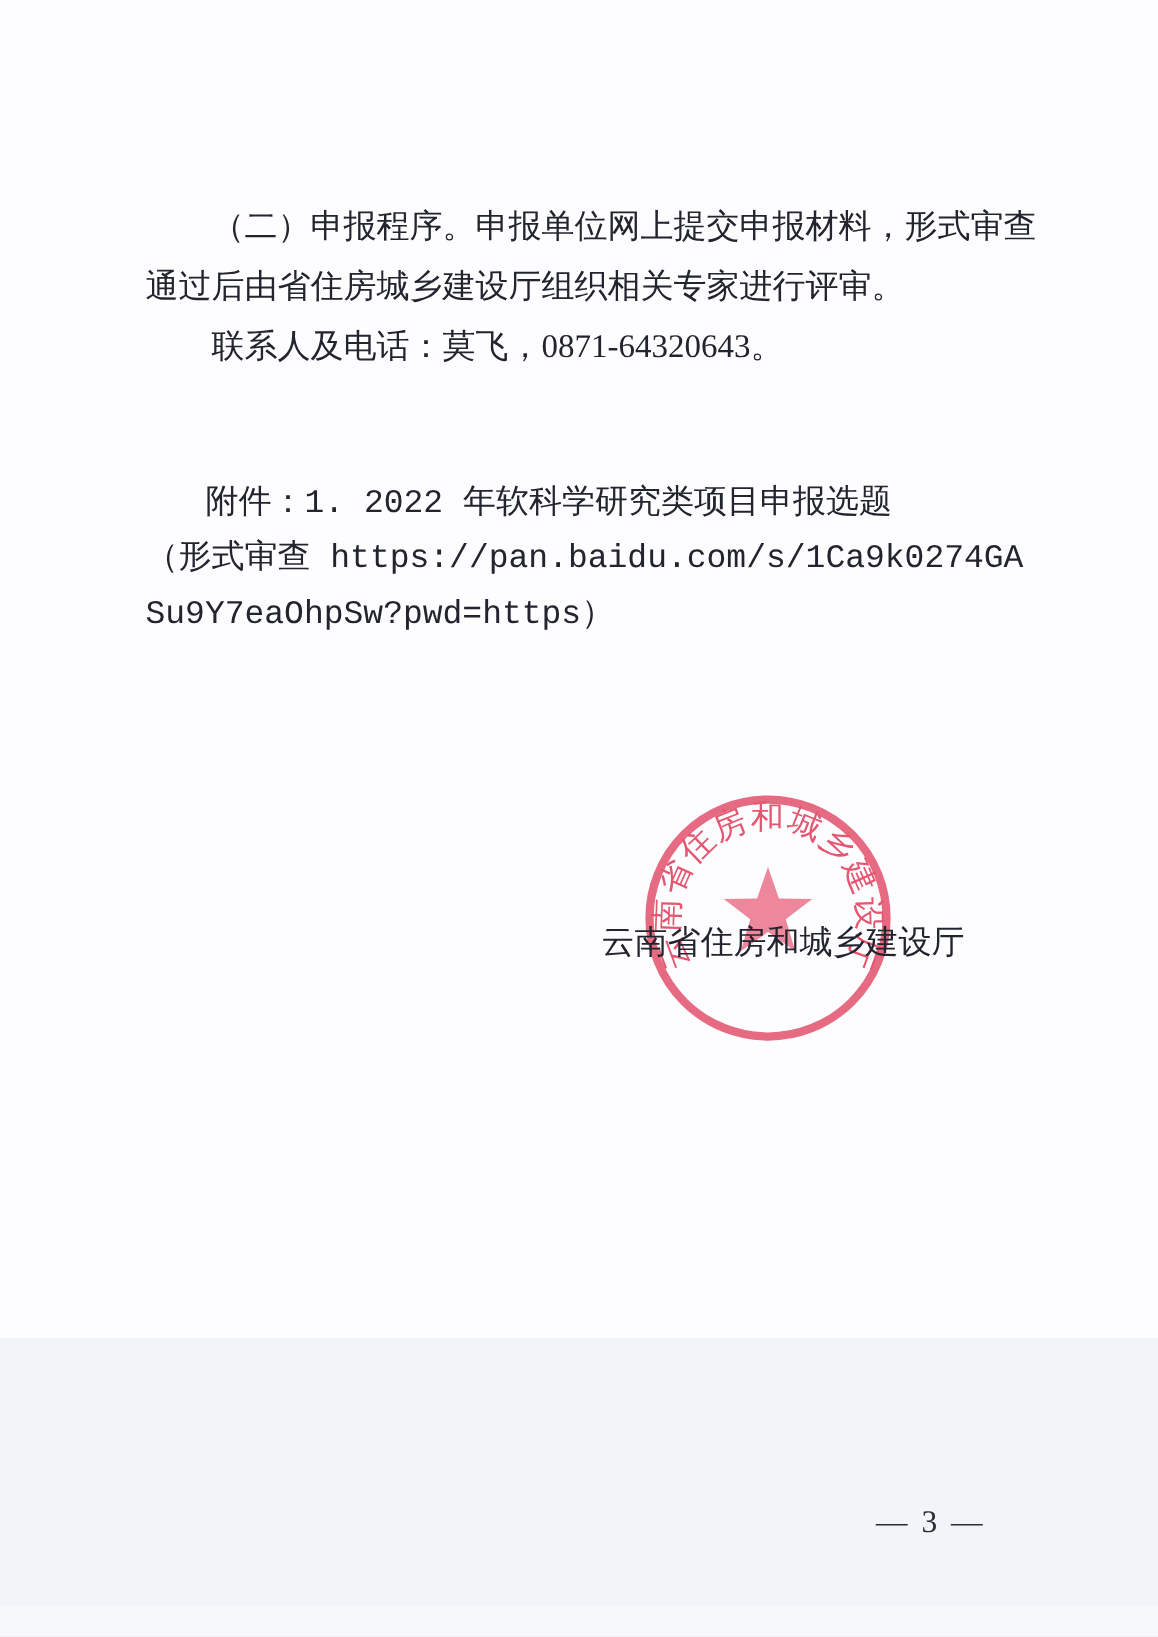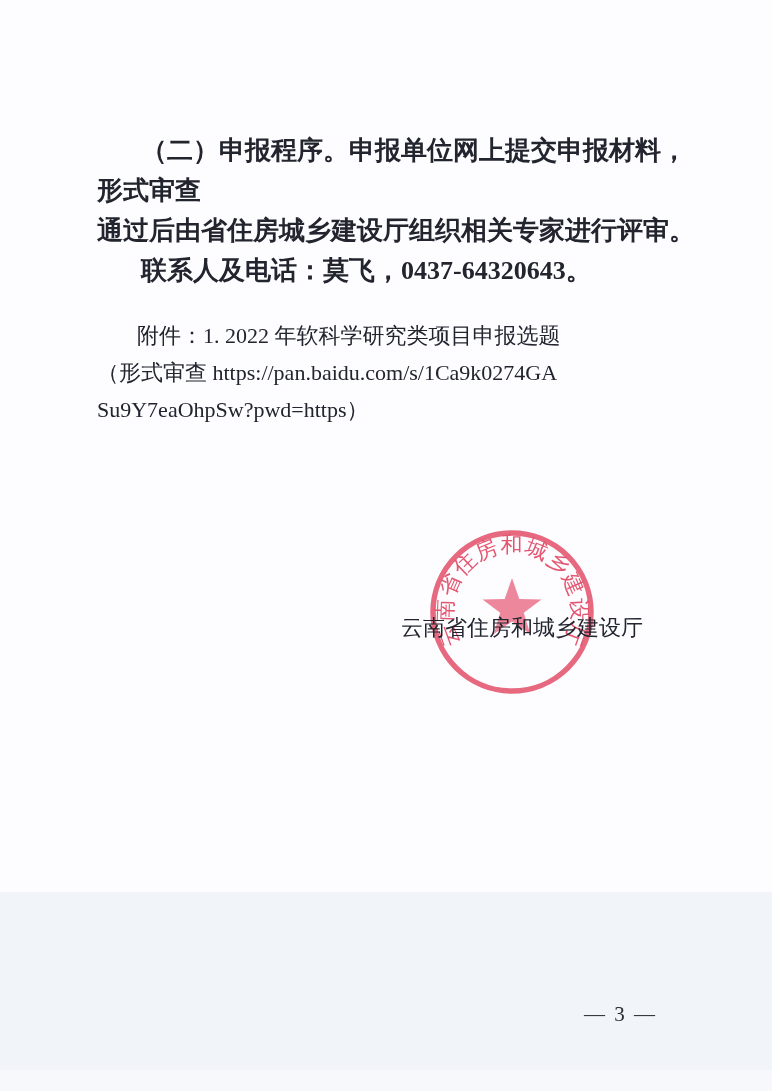--- a/index.html
+++ b/index.html
@@ -11,27 +11,27 @@
     overflow:hidden;
     font-family:"Liberation Serif","DejaVu Serif",serif;
     color:#22242e;
   }
   
   .scan-band-1{position:absolute;left:0;top:892px;width:772px;height:178px;background:#f1f4f9;z-index:0;}
   .scan-band-2{position:absolute;left:0;top:1070px;width:772px;height:21px;background:#f7f8fb;z-index:0;}
 
   .body-block{
     position:absolute;left:97px;top:131px;width:605px;
-    font-size:26px;line-height:40px;z-index:2;font-weight:bold;
+    font-size:22px;line-height:40px;z-index:2;
   }
   .indent{text-indent:44px;}
 
   .attach-block{
     position:absolute;left:97px;top:317px;width:620px;
-    font-size:22px;line-height:37px;z-index:2;
+    font-size:22px;line-height:37px;z-index:2;font-family:Liberation Mono, monospace;
   }
   .attach-first{padding-left:40px;}
   .attach-label{display:inline;}
   .attach-item-cont{padding-left:106px;}
 
   .seal{
     position:absolute;left:427px;top:527px;width:170px;height:170px;
     z-index:1;
   }
   .seal svg{display:block;}
@@ -50,21 +50,21 @@
 <body>
 
 <div class="page">
 
   <div class="scan-band-1"></div>
   <div class="scan-band-2"></div>
 
   <div class="body-block">
     <div class="indent">（二）申报程序。申报单位网上提交申报材料，形式审查</div>
     <div>通过后由省住房城乡建设厅组织相关专家进行评审。</div>
-    <div class="indent">联系人及电话：莫飞，0437-64320643。</div>
+    <div class="indent">联系人及电话：莫飞，0871-64320643。</div>
   </div>
 
   <div class="attach-block">
     <div class="attach-first">
       <span class="attach-label">附件：</span><span>1. 2022 年软科学研究类项目申报选题</span>
     </div>
     <div>（形式审查 https://pan.baidu.com/s/1Ca9k0274GA</div>
     <div>Su9Y7eaOhpSw?pwd=https）</div>
   </div>
 

